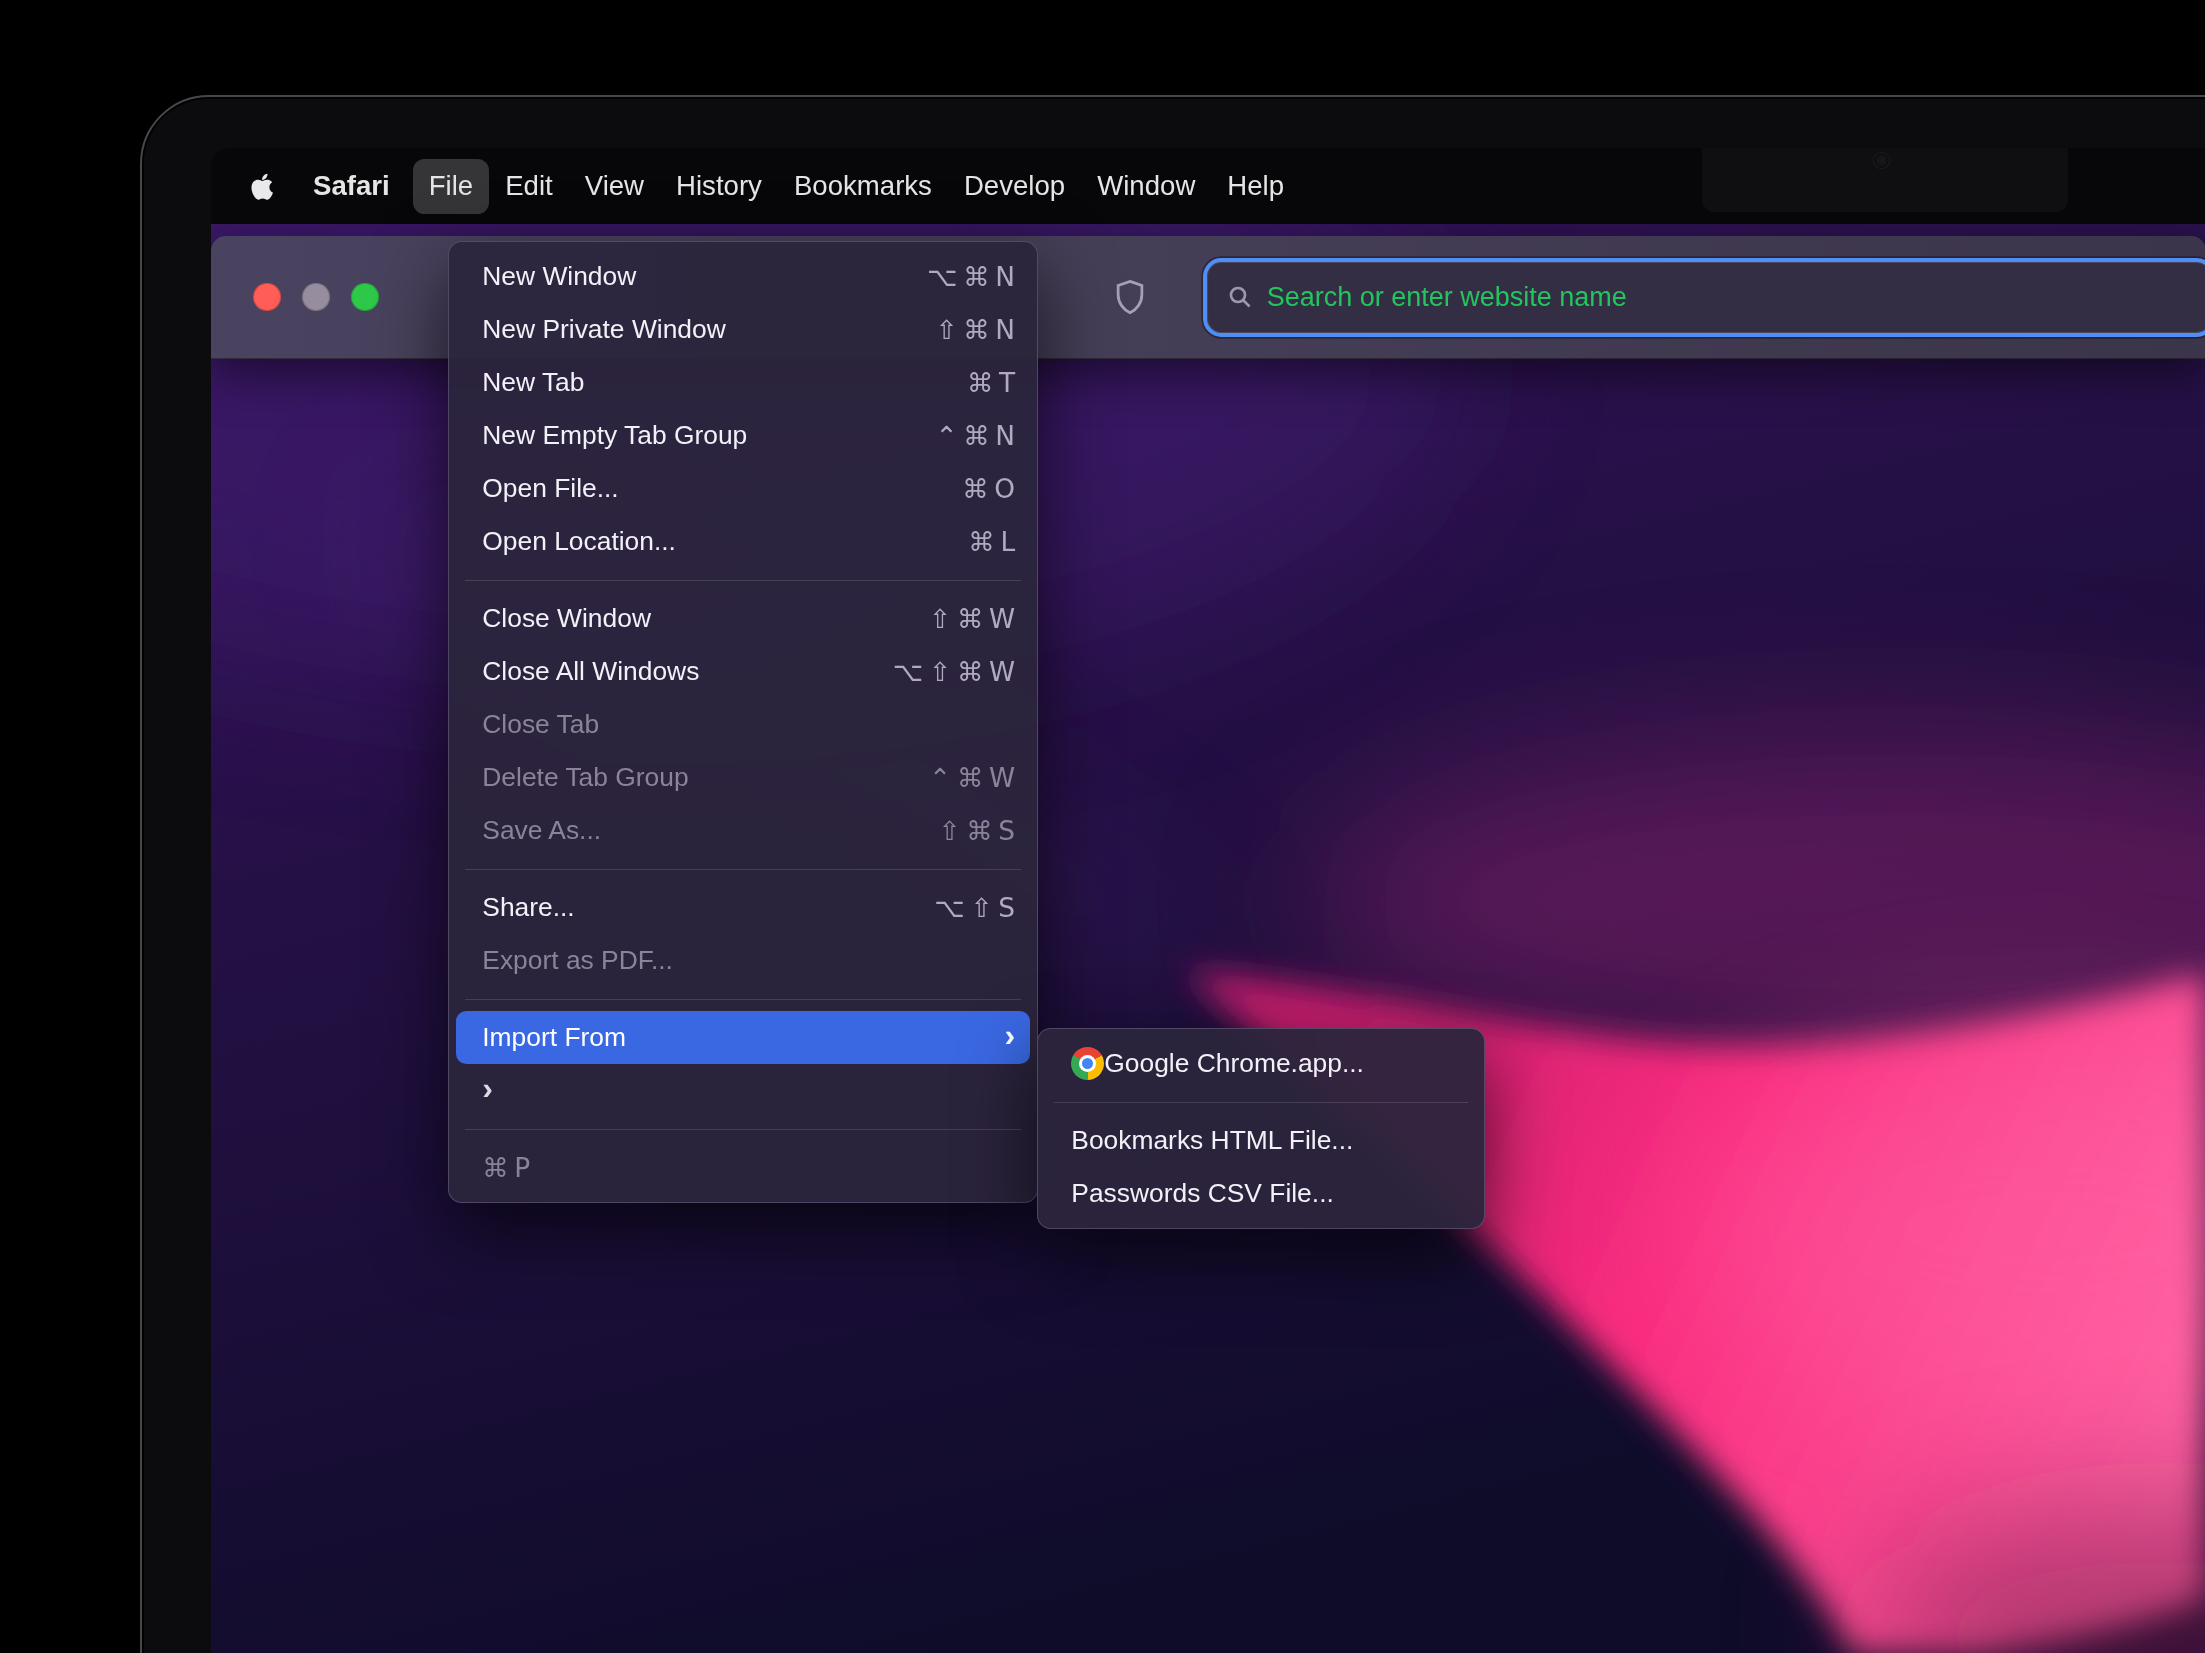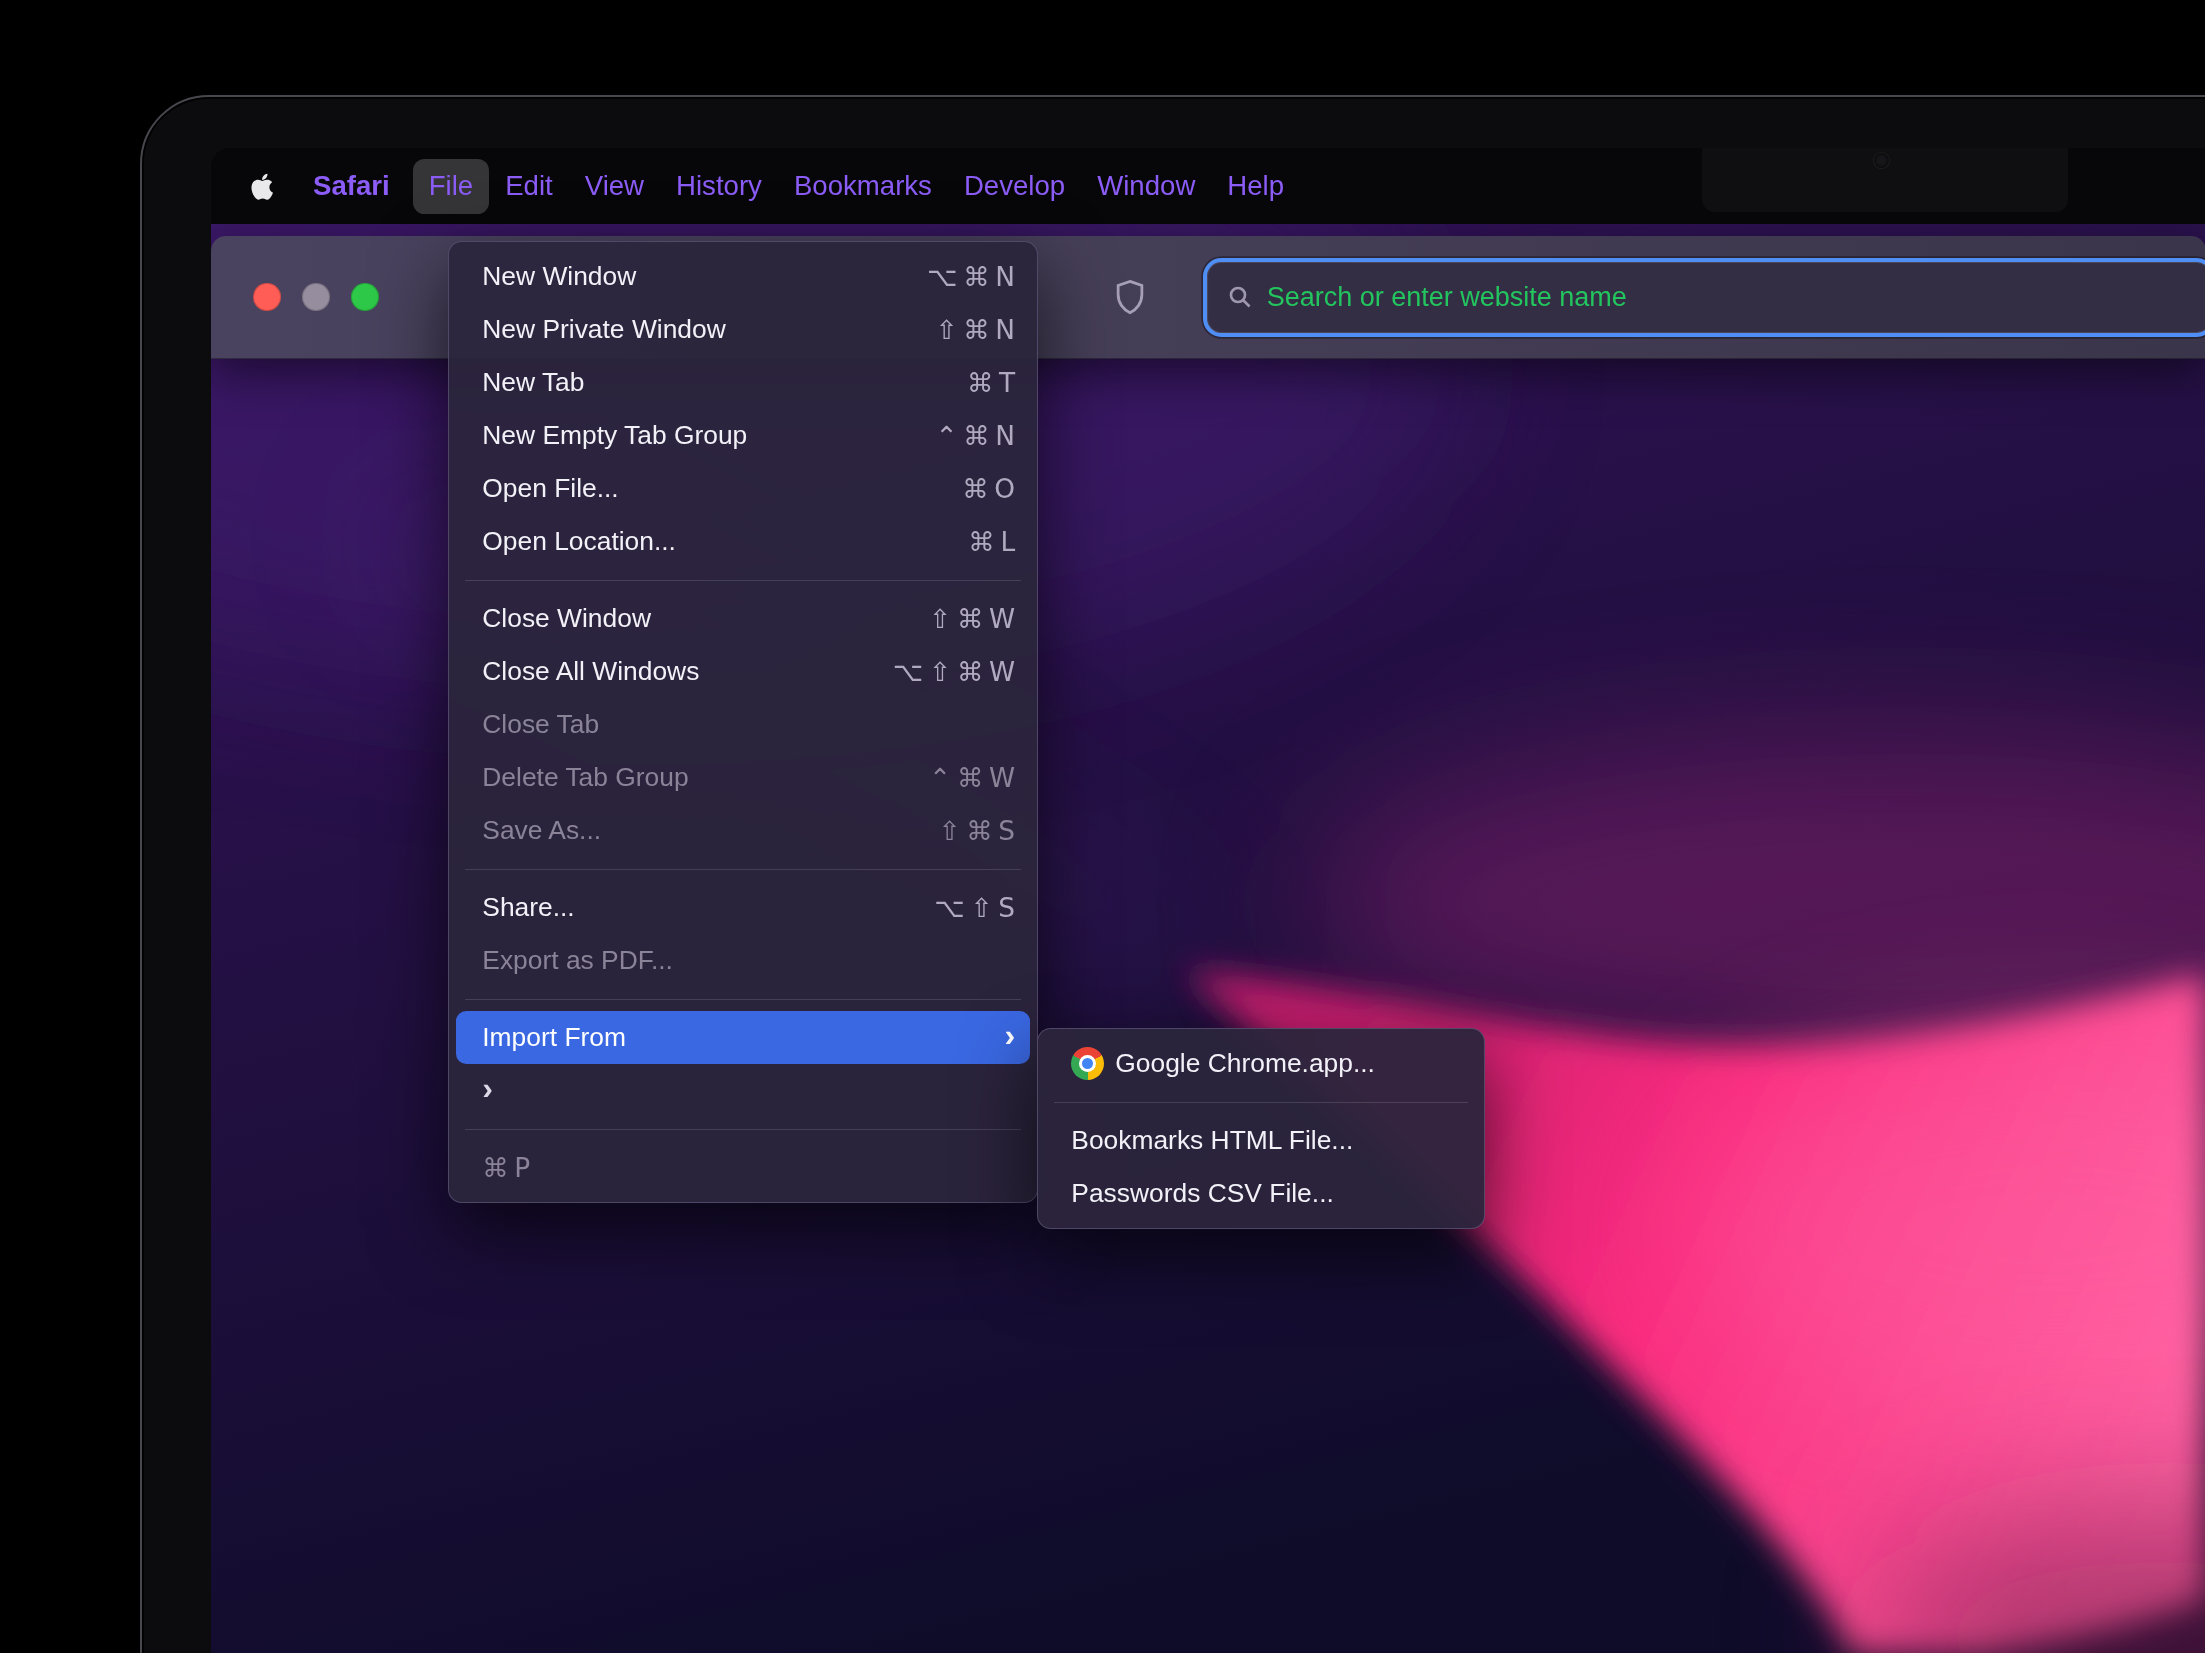--- a/index.html
+++ b/index.html
@@ -17,21 +17,21 @@
   }
   
   .screen {
     position: absolute; left: 211px; top: 148px; width: 1995px; height: 1506px;
     border-top-left-radius: 19.5px; overflow: hidden; background: #0b0718;
   }
   
   .menubar {
     position: absolute; left: 0; top: 0; right: 0; height: 76px; z-index: 5;
     background: #070709; display: flex; align-items: center;
-    padding-left: 37px; font-size: 27.6px; color: #8b5cf6;
+    padding-left: 37px; font-size: 27.6px; color: #e5e5e5;
   }
   .apple { display: flex; width: 29px; justify-content: center; align-items: center; }
   .apple svg { width: 26.4px; height: 31px; fill: #e9e9ec; }
   .app-name { font-weight: 700; margin-left: 36px; margin-right: 23px; }
   .menus { display: flex; height: 100%; align-items: center; }
   .menu-title { padding: 0 16px; height: 55px; display: flex; align-items: center; border-radius: 11.5px; white-space: nowrap; }
   .menu-title.active { background: rgba(255,255,255,0.19); }
   .notch {
     position: absolute; left: 1491px; top: 0; width: 366px; height: 64px;
     background: rgba(255,255,255,0.035); border-radius: 0 0 12.6px 12.6px;
@@ -70,21 +70,21 @@
     background: rgba(43,37,60,0.95);
     border: 1.1px solid rgba(150,140,180,0.35);
     border-radius: 13.8px; padding: 8px 0;
     box-shadow: 0 29px 75px rgba(0,0,0,0.65);
     font-size: 26.4px; color: #f3f1f8;
   }
   .dropdown { left: 237px; top: 93px; width: 590px; }
   .submenu  { left: 826px; top: 880px; width: 448px; }
   .menu-item {
     height: 53px; display: flex; align-items: center;
-    margin: 0 6.9px; padding: 0 15px 0 26.4px; border-radius: 10.3px; gap: 11px; white-space: nowrap;
+    margin: 0 6.9px; padding: 0 15px 0 26.4px; border-radius: 10.3px; gap: 0; white-space: nowrap;
   }
   .mi-label { flex: 1; }
   .mi-shortcut {
     color: #b0a9c0; letter-spacing: 5.7px; margin-right: -5.7px;
     font-family: "DejaVu Sans", sans-serif;
   }
   .menu-item.disabled .mi-label, .menu-item.disabled .mi-shortcut { color: #8b8398; }
   .menu-item.highlighted { background: var(--accent-blue, #3a68e2); }
   .menu-item.highlighted .mi-label, .menu-item.highlighted .mi-chevron { color: #ffffff; }
   .mi-chevron { font-size: 32px; line-height: 1; margin-top: -4.6px; color: #dcd8e6; font-weight: 600; }

